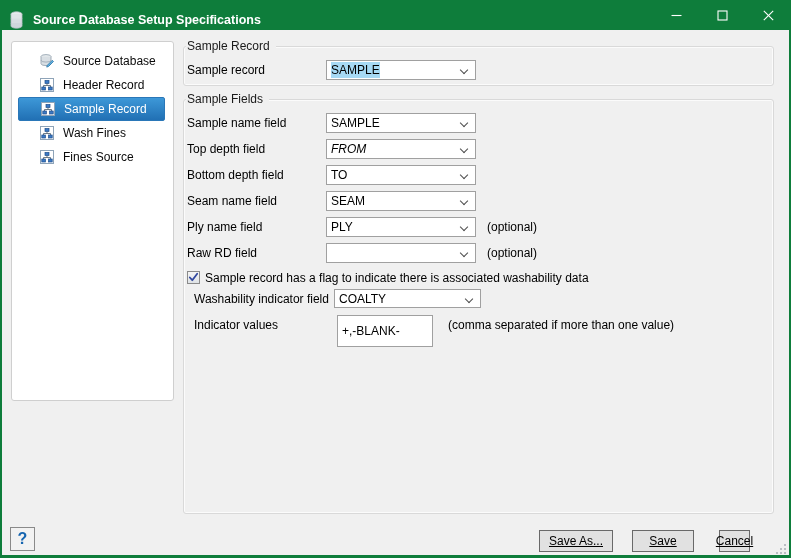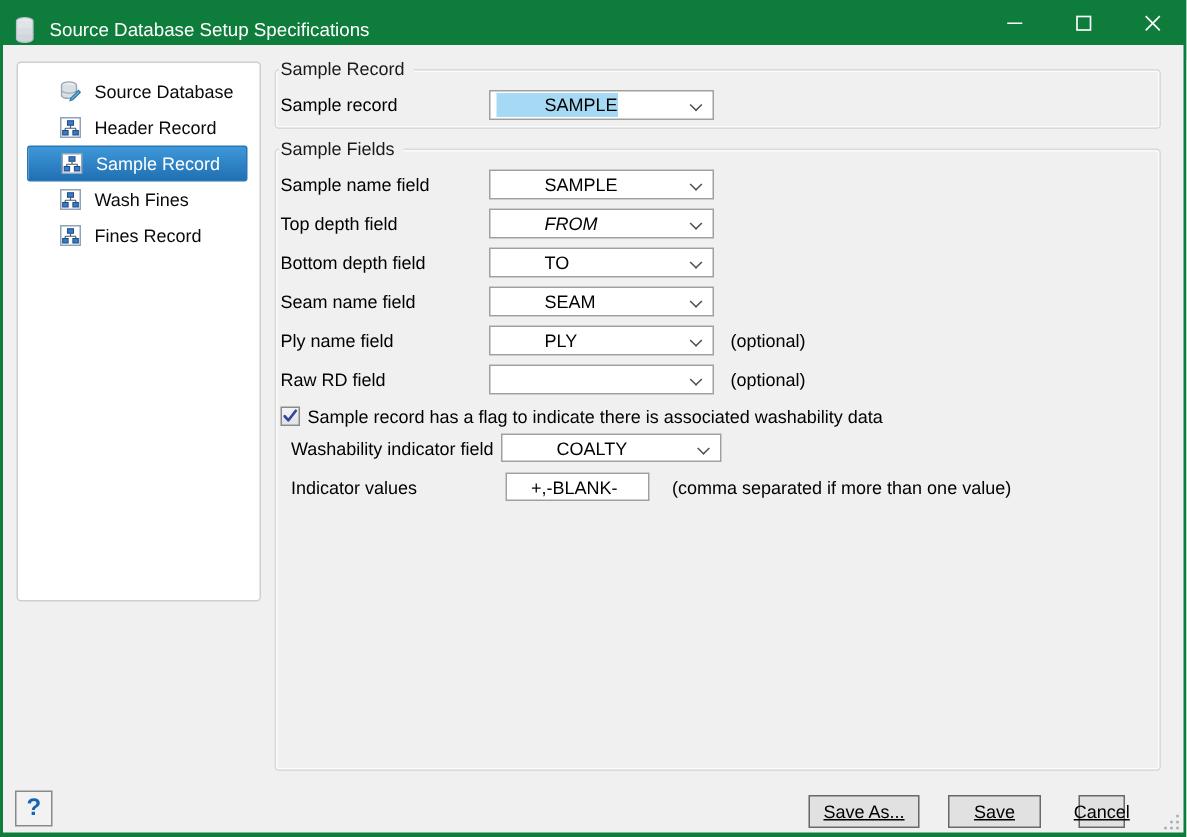--- a/index.html
+++ b/index.html
@@ -1,21 +1,21 @@
 <!DOCTYPE html>
 <html><head>
 <meta charset="utf-8">
 <style>
   * { margin:0; padding:0; box-sizing:border-box; }
   html,body { width:791px; height:558px; font-family:"Liberation Sans", sans-serif; }
   .window { position:relative; width:791px; height:558px; background:#0e7d3b; overflow:hidden; }
   .window-body { position:absolute; left:2px; right:2px; top:30px; bottom:3px; background:#f0f0f0; }
 
   
-  .titlebar { position:absolute; left:0; top:0; width:791px; height:40px; background:#0e7d3b; display:flex; align-items:center; }
+  .titlebar { position:absolute; left:0; top:0; width:791px; height:40px; background:#0e7d3b; display:flex; align-items:center;font-weight:bold; }
   .title-icon { margin-left:9px; width:16px; height:18px; display:flex; align-items:center; }
   .title-text { color:#ffffff; font-size:12.5px; margin-left:8px; white-space:nowrap; }
   .win-controls { position:absolute; right:0; top:0; height:30px; display:flex; }
   .win-btn { width:46px; height:30px; display:flex; align-items:center; justify-content:center; }
 
   
   .sidebar { position:absolute; left:11px; top:41px; width:163px; height:360px; background:#ffffff;
              border:1px solid #cfcfcf; border-radius:3px; padding-top:7px; }
   .side-item { height:24px; margin:0 8px 0 6px; display:flex; align-items:center; border-radius:2px;
                font-size:12px; color:#0a0a0a; cursor:default; }
@@ -30,28 +30,28 @@
                  font-size:12px; color:#1a1a1a; white-space:nowrap; line-height:15px; }
   .g1 { left:183px; top:46px; width:591px; height:40px; }
   .g2 { left:183px; top:99px; width:591px; height:415px; }
 
   .field-label { position:absolute; left:3px; font-size:12px; color:#000; white-space:nowrap; }
   .note { position:absolute; font-size:12px; color:#000; white-space:nowrap; }
 
   
   .combo { position:absolute; width:150px; height:20px; background:#ffffff; border:1px solid #a0a0a0;
            display:flex; align-items:center; padding-left:4px; font-size:12px; color:#000; }
-  .combo .val { white-space:nowrap; line-height:16px;padding-left:32px; }
+  .combo .val { white-space:nowrap; line-height:16px; }
   .combo .val.sel { background:#a6d9f4; }
   .chev { position:absolute; right:8px; top:6px; width:6px; height:6px;
           border-right:1.4px solid #4d4d4d; border-bottom:1.4px solid #4d4d4d;
           transform:rotate(45deg); transform-origin:center; }
 
-  .textbox { position:absolute; height:19px; background:#ffffff; border:1px solid #a0a0a0;
-             font-size:12px; font-family:"Liberation Sans", sans-serif; padding:0 16px; color:#000; }
+  .textbox { position:absolute; height:32px; background:#ffffff; border:1px solid #a0a0a0;
+             font-size:12px; font-family:"Liberation Sans", sans-serif; padding:0 4px; color:#000; }
 
   
   .checkrow-box { position:absolute; width:13px; height:13px; background:linear-gradient(#f4f4f4,#dfe3e6);
                   border:1px solid #8a8a8a; display:flex; align-items:center; justify-content:center; }
   .check-label { position:absolute; font-size:12px; color:#000; white-space:nowrap; }
 
   
   .help-btn { position:absolute; left:10px; top:527px; width:25px; height:24px; background:#f2f2f2;
               border:1px solid #8a8a8a; color:#1565b0; font-weight:bold; font-size:16px;
               display:flex; align-items:center; justify-content:center; }
@@ -151,21 +151,21 @@
     <div class="side-item">
       <span class="icn">
         <svg width="16" height="16" viewBox="0 0 16 16">
           <rect x="1.5" y="1.5" width="13" height="13" fill="#ffffff" stroke="#8fa4b8" stroke-width="1"></rect>
           <rect x="6" y="3.5" width="4" height="3" fill="#3b79c4" stroke="#1d4d8c" stroke-width="0.7"></rect>
           <path d="M8 6.5 v2 M4.5 8.5 h7 M4.5 8.5 v1.5 M11.5 8.5 v1.5" fill="none" stroke="#4a5a6a" stroke-width="0.8"></path>
           <rect x="2.8" y="10" width="3.6" height="3" fill="#3b79c4" stroke="#1d4d8c" stroke-width="0.7"></rect>
           <rect x="9.6" y="10" width="3.6" height="3" fill="#3b79c4" stroke="#1d4d8c" stroke-width="0.7"></rect>
         </svg>
       </span>
-      <span class="lbl">Fines Record</span>
+      <span class="lbl">Fines Source</span>
     </div>
   </div>
 
   <div class="groupbox g1">
     <span class="group-title">Sample Record</span>
     <span class="field-label" style="top:16px;">Sample record</span>
     <div class="combo" style="left:142px; top:13px;">
       <span class="val sel">SAMPLE</span>
       <span class="chev"></span>
     </div>

